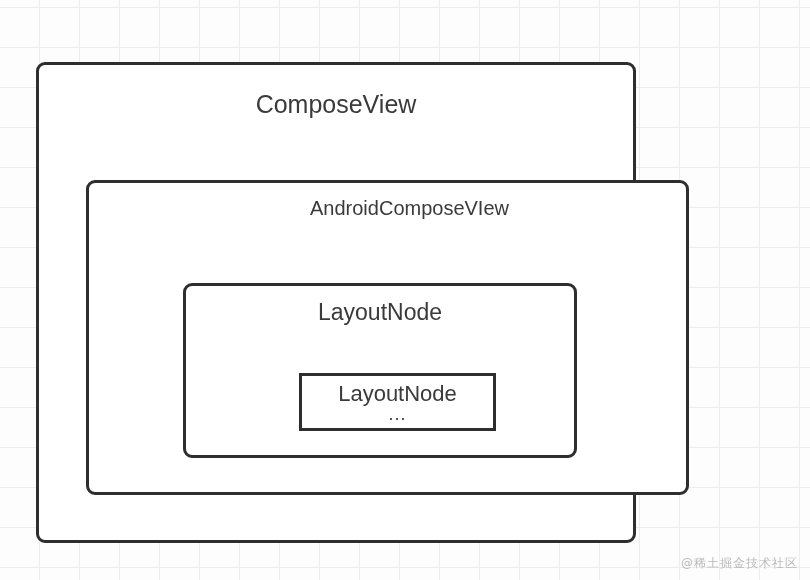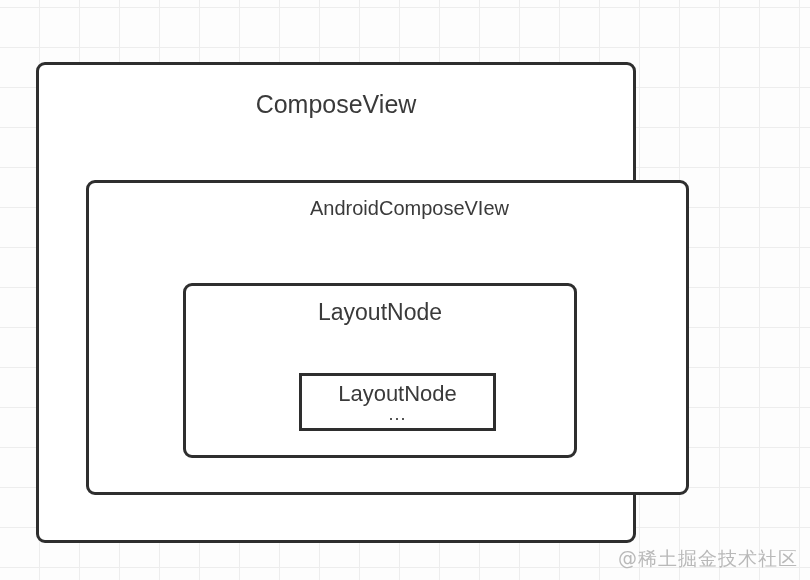--- a/index.html
+++ b/index.html
@@ -96,21 +96,21 @@
     font-size: 18px;
     color: #3a3a3a;
     letter-spacing: 1px;
   }
 
   
   #watermark {
     position: absolute;
     right: 12px;
     bottom: 8px;
-    font-size: 19px;
+    font-size: 12px;
     color: #b9b9b9;
     letter-spacing: 1px;
     white-space: nowrap;
     font-family: "DejaVu Sans", "Liberation Sans", sans-serif;
   }
 </style>
 </head>
 <body>
 
 <div id="canvas">

